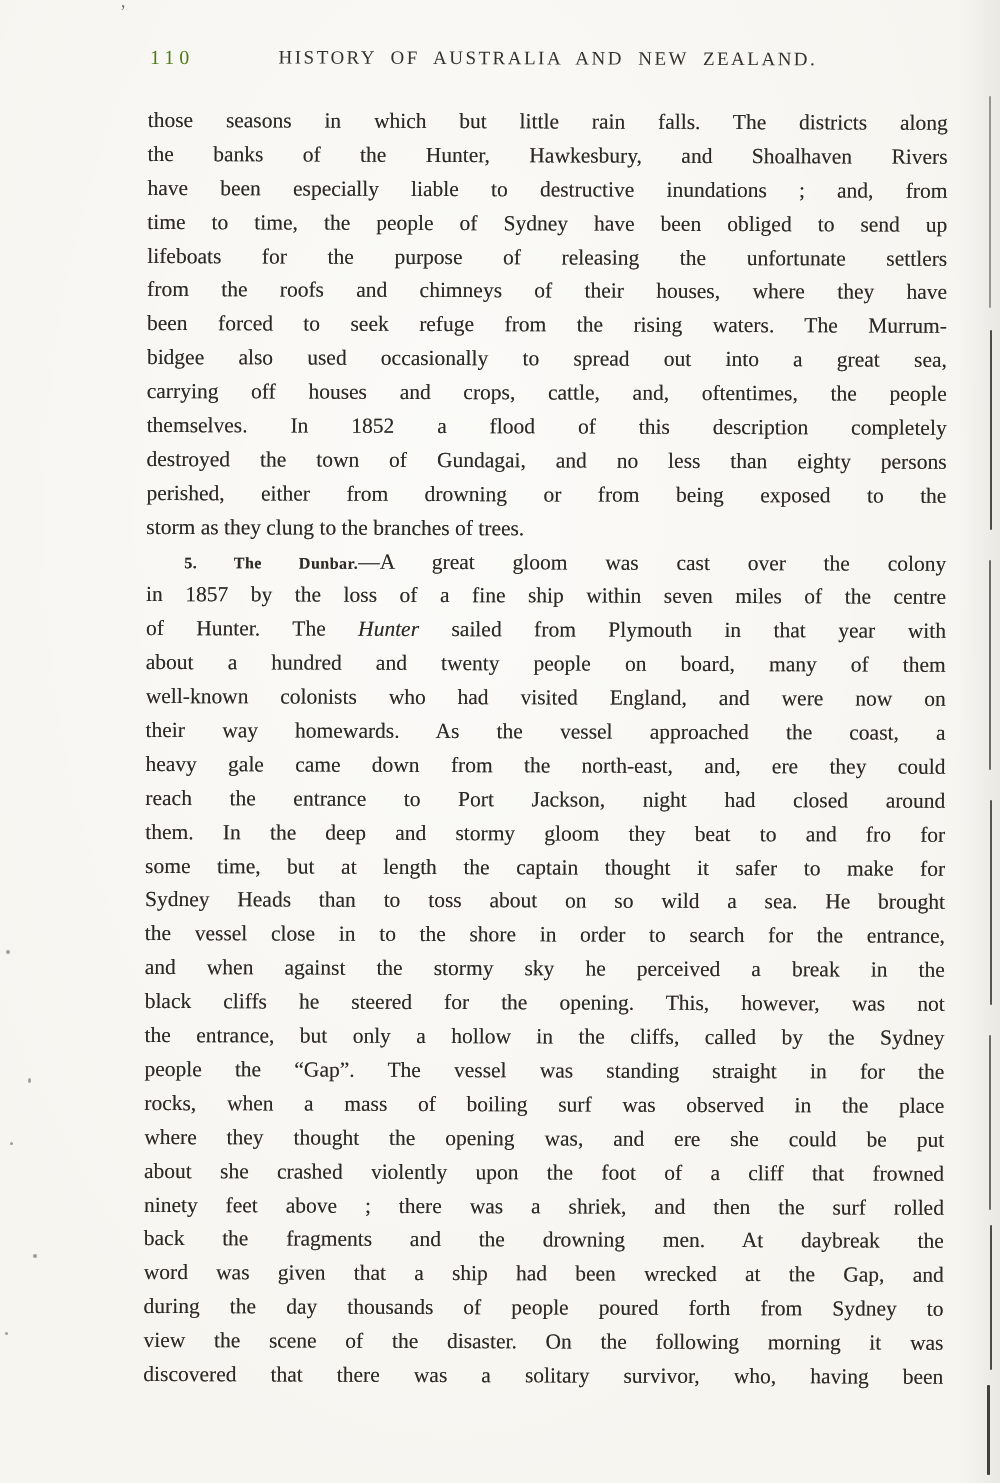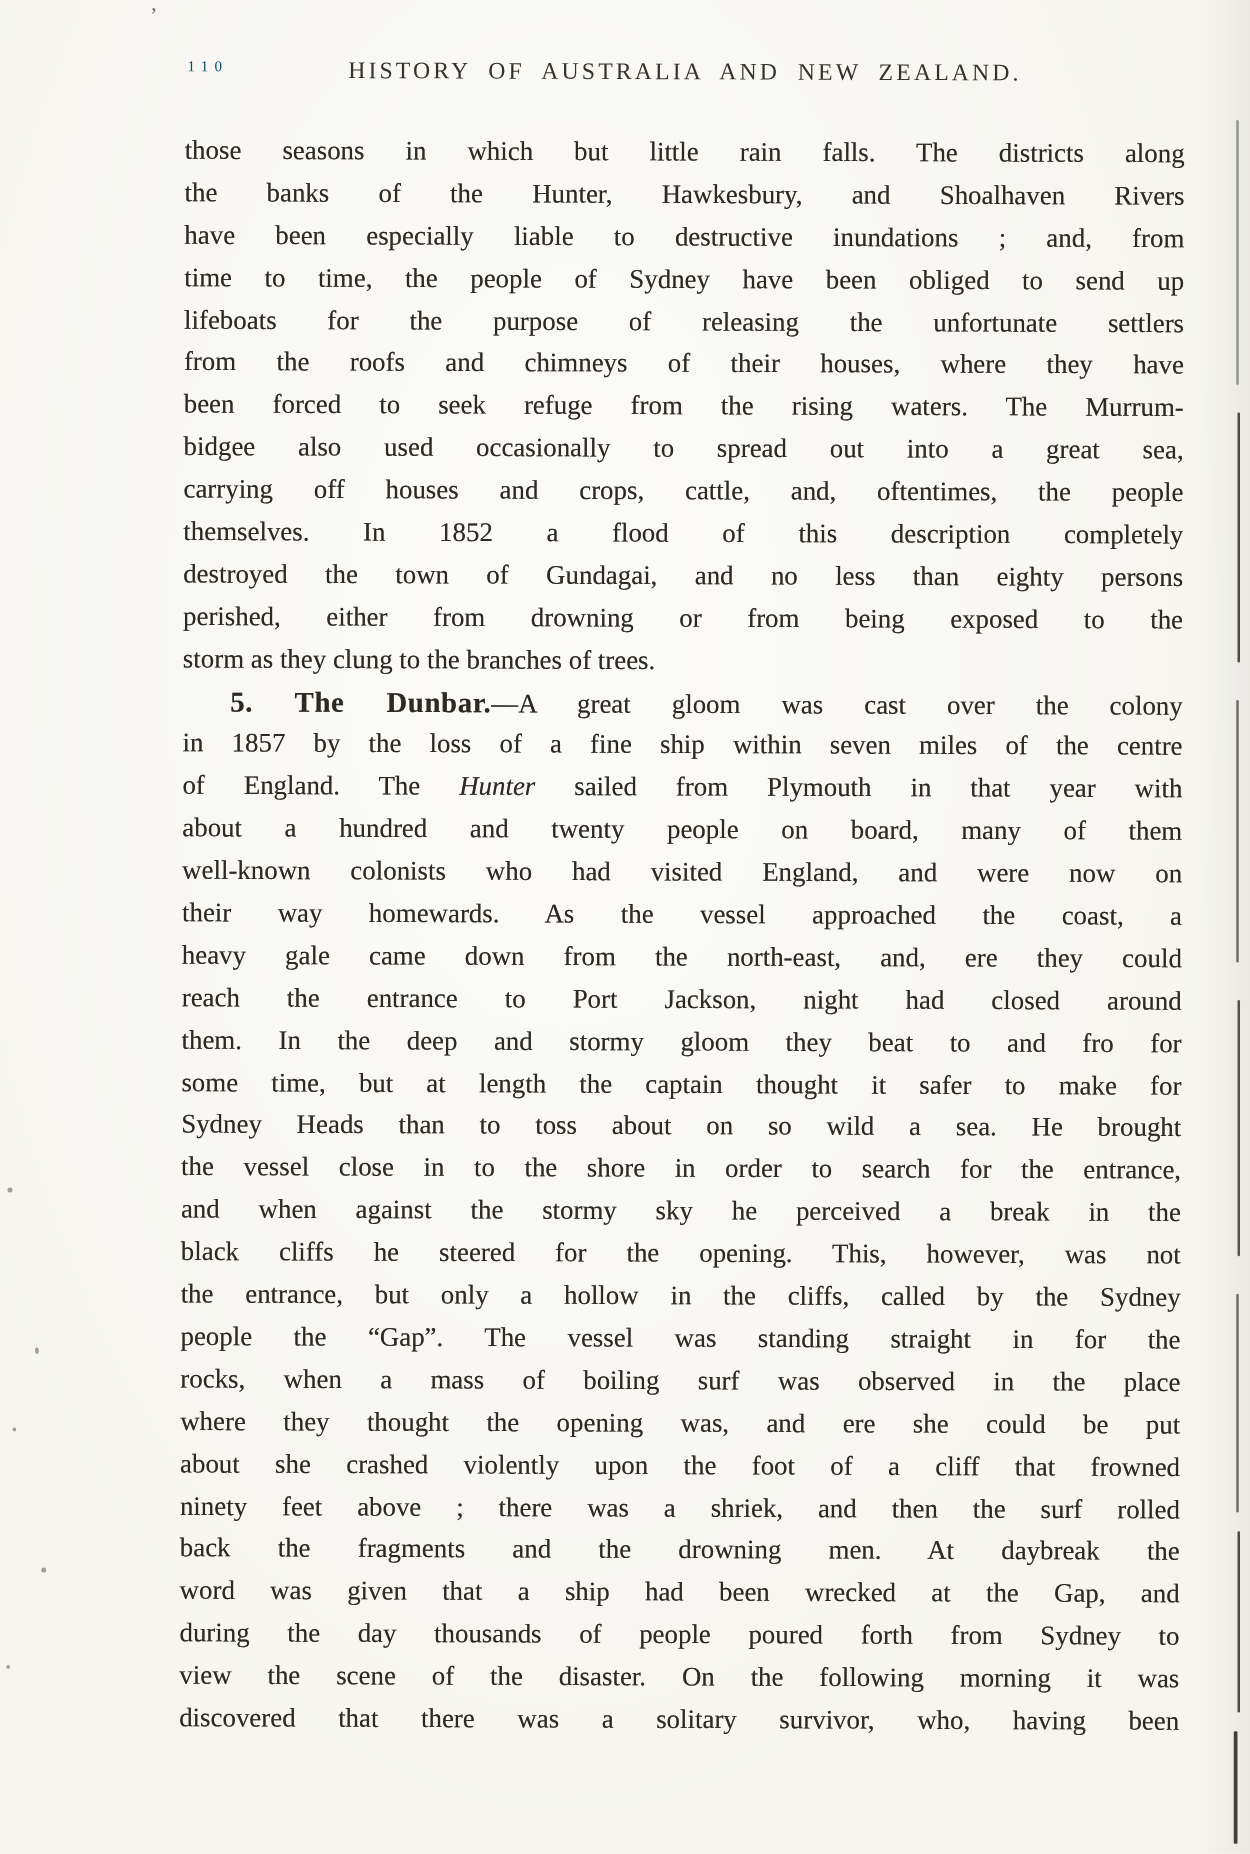--- a/index.html
+++ b/index.html
@@ -18,21 +18,21 @@
     background: linear-gradient(to right, rgba(0,0,0,0), rgba(0,0,0,0.05));
     pointer-events: none;
   }
   .content {
     position: absolute; left: 148px; top: 44px; width: 800px;
     transform: rotate(0.2deg); transform-origin: top left;
   }
   .running-head { position: relative; height: 28px; }
   .page-number {
     position: absolute; left: 2px; top: 2px;
-    font-size: 12px; letter-spacing: 5px; color: #0c4a6e; font-family: Liberation Serif, serif;
+    font-size: 20px; letter-spacing: 5px; color: #4d7c0f; font-family: Liberation Serif, serif;
   }
   .head-title {
     text-align: center; font-size: 19px;
     letter-spacing: 2.5px; word-spacing: 7px; color: #35322b;
     padding-top: 2px;
   }
   .page-body {
     margin-top: 32px;
     font-size: 21.5px;
     line-height: 33.9px;
@@ -41,21 +41,21 @@
   .paragraph { margin: 0; }
   .line {
     height: 33.9px;
     text-align: justify;
     text-align-last: justify;
     white-space: nowrap;
   }
   .line.flush { text-align-last: left; }
   .line.indent { padding-left: 38px; }
   .seg-n { }
-  .seg-b { font-weight: 700; font-size: 23px; letter-spacing: 0.5px; }
+  .seg-b { font-weight: 700; font-size: 16px; letter-spacing: 0.5px; }
   .seg-i { font-style: italic; }
   .edge-mark {
     position: absolute; width: 2px; background: #17150f; border-radius: 1px;
     pointer-events: none;
   }
   .speck {
     position: absolute; background: #4a463e; border-radius: 50%; opacity: 0.5;
     pointer-events: none;
   }
   .mark-char {
@@ -83,21 +83,21 @@
         <div class="line"><span class="seg-n">bidgee also used occasionally to spread out into a great sea,</span></div>
         <div class="line"><span class="seg-n">carrying off houses and crops, cattle, and, oftentimes, the people</span></div>
         <div class="line"><span class="seg-n">themselves. In 1852 a flood of this description completely</span></div>
         <div class="line"><span class="seg-n">destroyed the town of Gundagai, and no less than eighty persons</span></div>
         <div class="line"><span class="seg-n">perished, either from drowning or from being exposed to the</span></div>
         <div class="line flush"><span class="seg-n">storm as they clung to the branches of trees.</span></div>
       </div>
       <div class="paragraph">
         <div class="line indent"><span class="seg-b">5. The Dunbar.</span><span class="seg-n">—A great gloom was cast over the colony</span></div>
         <div class="line"><span class="seg-n">in 1857 by the loss of a fine ship within seven miles of the centre</span></div>
-        <div class="line"><span class="seg-n">of England. The </span><span class="seg-i">Hunter</span><span class="seg-n"> sailed from Plymouth in that year with</span></div>
+        <div class="line"><span class="seg-n">of Hunter. The </span><span class="seg-i">Hunter</span><span class="seg-n"> sailed from Plymouth in that year with</span></div>
         <div class="line"><span class="seg-n">about a hundred and twenty people on board, many of them</span></div>
         <div class="line"><span class="seg-n">well-known colonists who had visited England, and were now on</span></div>
         <div class="line"><span class="seg-n">their way homewards. As the vessel approached the coast, a</span></div>
         <div class="line"><span class="seg-n">heavy gale came down from the north-east, and, ere they could</span></div>
         <div class="line"><span class="seg-n">reach the entrance to Port Jackson, night had closed around</span></div>
         <div class="line"><span class="seg-n">them. In the deep and stormy gloom they beat to and fro for</span></div>
         <div class="line"><span class="seg-n">some time, but at length the captain thought it safer to make for</span></div>
         <div class="line"><span class="seg-n">Sydney Heads than to toss about on so wild a sea. He brought</span></div>
         <div class="line"><span class="seg-n">the vessel close in to the shore in order to search for the entrance,</span></div>
         <div class="line"><span class="seg-n">and when against the stormy sky he perceived a break in the</span></div>

